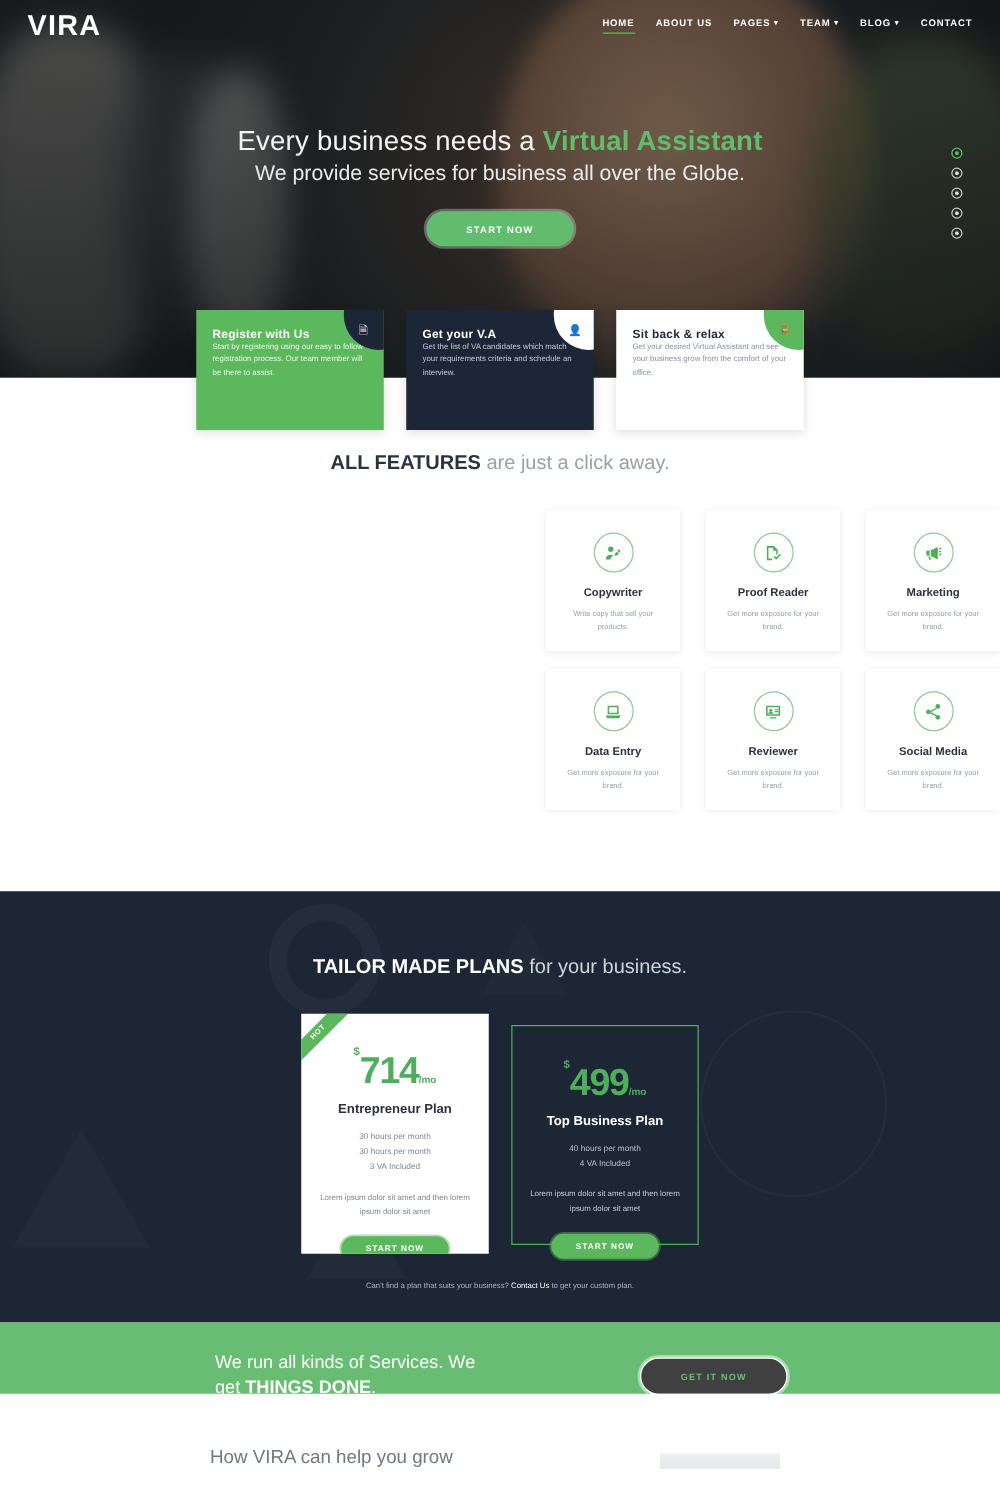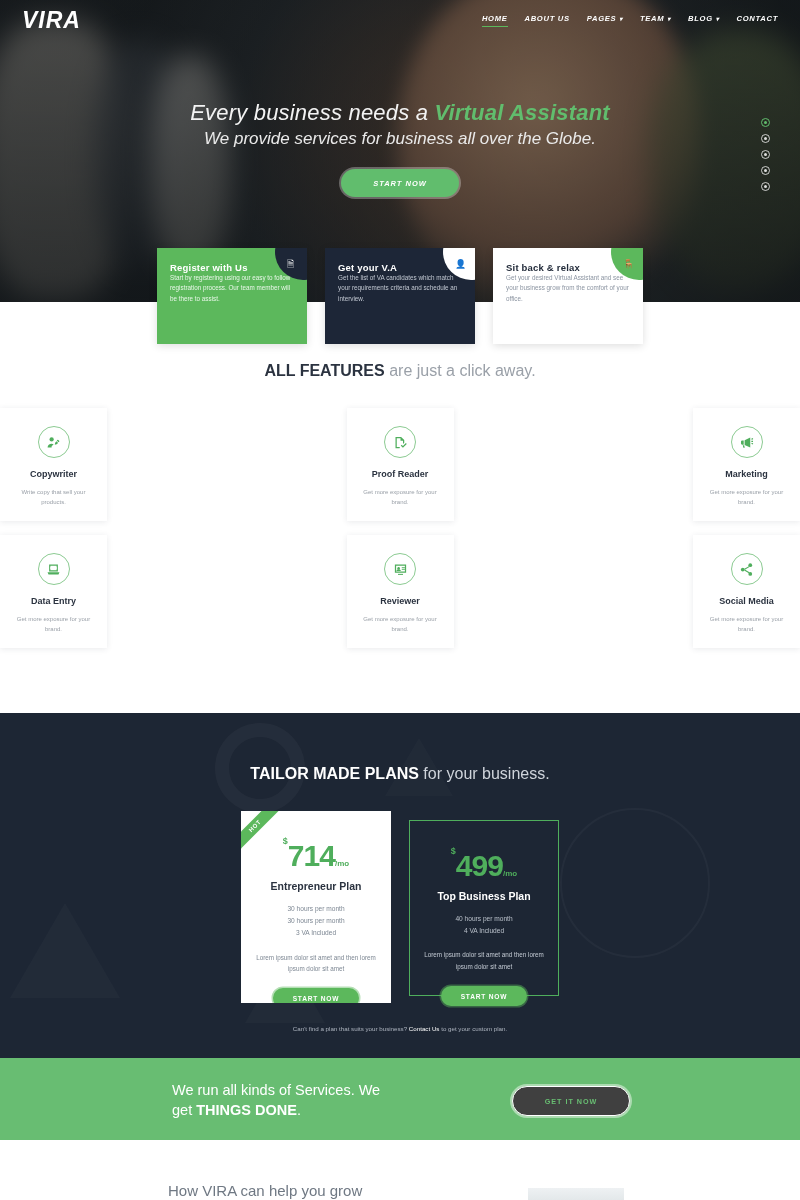--- a/index.html
+++ b/index.html
@@ -9,21 +9,20 @@
     background:#ffffff;
   }
   .page { position:relative; width:800px; height:1200px; }
 
   
   .hero {
     position:relative; height:302px; width:800px; overflow:hidden;
     background:
       radial-gradient(circle at 58% 46%, rgba(120,92,70,.85) 0%, rgba(80,60,45,.7) 18%, rgba(30,34,36,.9) 46%, rgba(18,22,24,.96) 70%),
       linear-gradient(115deg,#9a9a94 0%,#7c7b74 10%,#33383a 28%,#1b2022 48%,#222a24 70%,#3b4a33 88%,#55663f 100%);
-    font-style: italic;
   }
   .hero-photo-shapes { position:absolute; inset:0; }
   .sh { position:absolute; border-radius:50%; filter:blur(14px); }
   .sh1 { left:-20px; top:20px; width:150px; height:280px; background:linear-gradient(180deg,#b9b2a6,#6d6a62); border-radius:40%; opacity:.55; }
   .sh2 { left:95px; top:40px; width:90px; height:230px; background:linear-gradient(180deg,#3a3f44,#1d2226); border-radius:45%; opacity:.75; }
   .sh3 { left:150px; top:55px; width:80px; height:220px; background:linear-gradient(180deg,#d8d4cb,#8a867c); border-radius:45%; opacity:.5; }
   .sh4 { left:400px; top:-30px; width:300px; height:340px; background:radial-gradient(circle at 45% 40%,#c79a74,#8a6249 55%,rgba(40,38,34,.1) 78%); filter:blur(10px); border-radius:46%; opacity:.9; }
   .sh5 { right:-30px; top:30px; width:180px; height:260px; background:linear-gradient(180deg,#5c6b3e,#2c3320); border-radius:45%; opacity:.6; }
   .hero-overlay { position:absolute; inset:0; background:linear-gradient(180deg,rgba(20,24,28,.42),rgba(20,24,28,.5)); }
 
@@ -69,21 +68,21 @@
   .corner span { display:block; margin:0 0 11px 12px; color:#fff; font-size:9px; line-height:1; }
   .corner.dark { background:#1d2637; }
   .corner.white { background:#ffffff; }
   .corner.white span { color:#1d2637; }
   .corner.green { background:#5cb85c; }
 
   
   .features { position:absolute; top:362px; left:0; width:800px; }
   .sec-title { text-align:center; font-size:16px; font-weight:300; color:#9aa0a8; margin-bottom:28px; }
   .sec-title b { color:#2b3340; font-weight:700; }
-  .feat-grid { display:flex; justify-content:space-between; gap:0; margin-bottom:14px; }
+  .feat-grid { display:flex; justify-content:flex-end; gap:21px; margin-bottom:14px; }
   .feat-card { width:107px; height:113px; background:#fff; box-shadow:0 1px 6px rgba(40,50,70,.10); display:flex; flex-direction:column; align-items:center; padding-top:18px; }
   .feat-ic { width:32px; height:32px; border-radius:50%; border:1px solid #8ccb92; display:flex; align-items:center; justify-content:center; color:#4fae5c; }
   .feat-ic svg { width:15px; height:15px; fill:#4fae5c; }
   .feat-name { font-size:9px; font-weight:700; color:#2b3340; margin-top:11px; }
   .feat-desc { font-size:6px; color:#9aa0a8; text-align:center; line-height:1.7; margin-top:8px; width:86px; }
 
   
   .pricing { position:absolute; top:713px; left:0; width:800px; height:345px; background:#1d2634; overflow:hidden; }
   .bgshape { position:absolute; border:1px solid rgba(255,255,255,.035); }
   .bg-c1 { width:90px; height:90px; border-radius:50%; border-width:14px; left:215px; top:10px; }
@@ -116,21 +115,21 @@
   .pricing-note { text-align:center; font-size:6.2px; color:#aeb5c0; margin-top:22px; }
   .pricing-note a { color:#ffffff; text-decoration:none; }
 
   
   .cta { position:absolute; top:1058px; left:0; width:800px; height:86px; background:#68bd72; display:flex; align-items:center; }
   .cta-text { margin-left:172px; font-size:14.5px; line-height:1.35; color:#ffffff; font-weight:300; width:235px; }
   .cta-text b { font-weight:700; }
   .btn-cta { margin-left:auto; margin-right:170px; width:118px; height:30px; border-radius:18px; border:1.5px solid #ffffff; background:#404040; color:#68bd72; font-size:7.2px; font-weight:700; letter-spacing:1px; display:flex; align-items:center; justify-content:center; cursor:pointer; box-shadow:0 0 0 2px rgba(255,255,255,.45); }
 
   
-  .bottom { position:absolute; top:1140px; left:0; width:800px; height:56px; background:#fff; }
+  .bottom { position:absolute; top:1115px; left:0; width:800px; height:56px; background:#fff; }
   .bottom-title { position:absolute; left:168px; top:42px; font-size:15px; font-weight:300; color:#6f7883; white-space:nowrap; }
   .bottom-box { position:absolute; left:528px; top:48px; width:96px; height:12px; background:linear-gradient(180deg,#eef1f3,#e3e8ea); }
 </style>
 </head>
 <body>
 
 <div class="page">
 
   <div class="hero">
     <div class="hero-photo-shapes">

